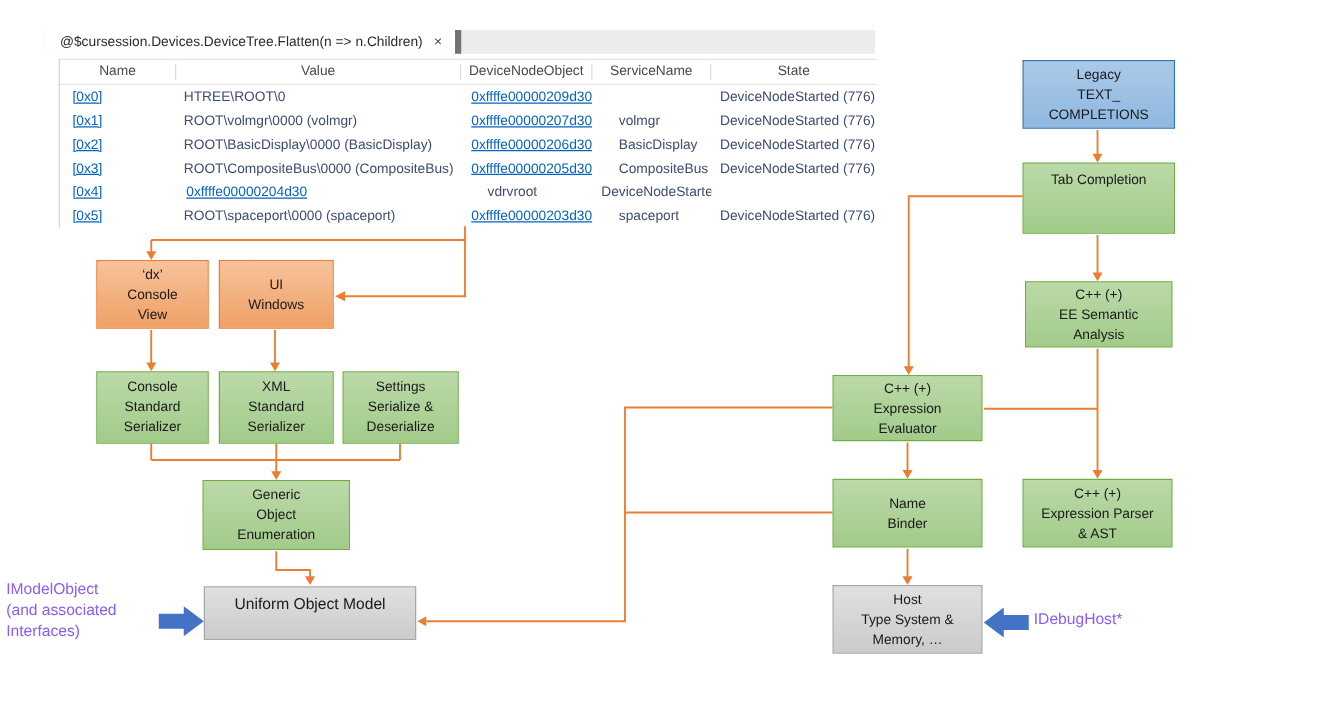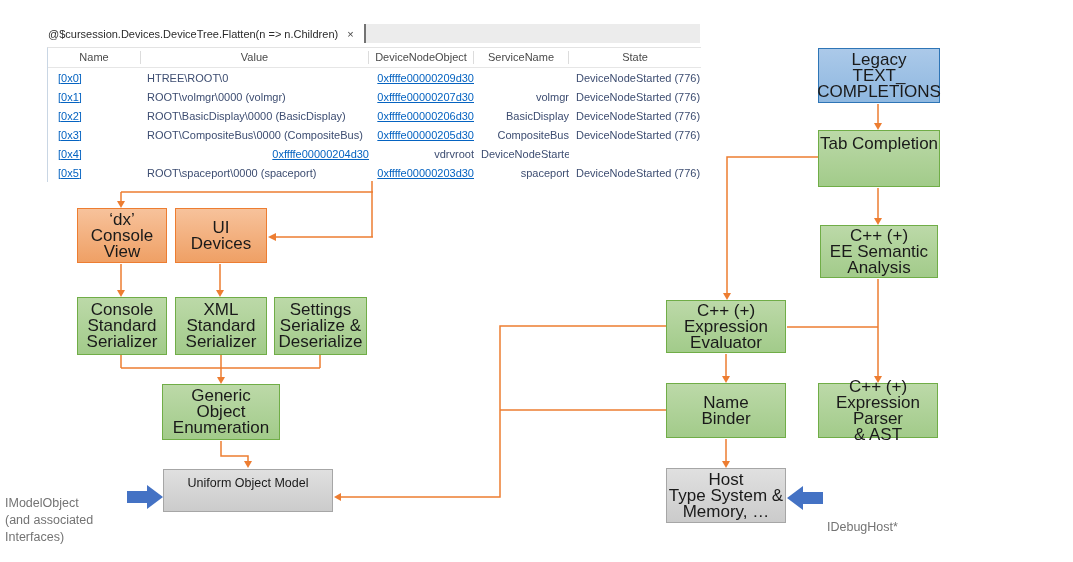--- a/index.html
+++ b/index.html
@@ -2,49 +2,49 @@
 <html><head>
 <meta charset="utf-8">
 <style>
   html,body{margin:0;padding:0;background:#fff;}
   .canvas{position:relative;width:1073px;height:562px;background:#fff;overflow:hidden;
           font-family:"Liberation Sans",sans-serif;color:#1a1a1a;}
 
   
   .tabstrip{position:absolute;left:35px;top:24px;width:665px;height:19px;background:#ececec;display:flex;}
   .tab{background:#fff;height:100%;display:flex;align-items:center;padding:0 10px 0 13px;
-       border-right:2px solid #737373;font-size:11px;color:#2b2b2b;white-space:nowrap;}
+       border-right:5px solid #737373;font-size:11px;color:#2b2b2b;white-space:nowrap;}
   .tab .close{margin-left:9px;color:#444;font-size:11px;}
 
   
   .wtable{position:absolute;left:47px;top:47px;width:653px;border-top:1px solid #e3e3e3;
           border-left:1px solid #c9d6e4;font-size:11px;}
   .wrow{display:grid;grid-template-columns:93px 228px 105px 95px 132px;height:19px;align-items:center;}
   .wrow.header{border-bottom:1px solid #e6e6e6;color:#4a4a4a;}
   .wrow.header .wcell{text-align:center;border-right:1px solid #dcdcdc;height:13px;line-height:13px;}
   .wrow.header .wcell:last-child{border-right:none;}
   .wcell{overflow:hidden;white-space:nowrap;}
   .c-name{padding-left:10px;}
   .c-value{padding-left:6px;color:#3d4d71;}
-  .c-dno{padding-left:8px;text-align:right;}
-  .c-svc{padding-left:8px;color:#3d4d71;text-align:right;}
+  .c-dno{padding-left:8px;}
+  .c-svc{padding-left:21px;color:#3d4d71;}
   .c-state{padding-left:7px;color:#3d4d71;}
   .lnk{color:#0563c1;text-decoration:underline;cursor:pointer;}
 
   
   .box{position:absolute;box-sizing:border-box;border:1px solid;display:flex;align-items:center;
-       justify-content:center;text-align:center;white-space:pre-line;font-size:17px;line-height:16px;}
+       justify-content:center;text-align:center;white-space:pre-line;font-size:11px;line-height:16px;}
   .box.top{align-items:flex-start;padding-top:5px;}
   .box.green{background:linear-gradient(#bcd9a8,#a2cb8a);border-color:#70ad47;}
   .box.blue{background:linear-gradient(#abc9e9,#8fb8e0);border-color:#2e75b6;}
   .box.salmon{background:linear-gradient(#f7c29b,#efa065);border-color:#ed7d31;}
   .box.gray{background:linear-gradient(#e0e0e0,#cbcbcb);border-color:#a6a6a6;}
   .box.big{font-size:12.5px;}
 
-  .fig-label{position:absolute;font-size:12.5px;line-height:17px;white-space:pre-line;color:#737373;margin-top:32px;}
+  .fig-label{position:absolute;font-size:12.5px;line-height:17px;white-space:pre-line;color:#8b5cf6;}
 
   svg.wires{position:absolute;left:0;top:0;}
   svg.wires line, svg.wires polyline{stroke:#ed7d31;stroke-width:1.5;fill:none;}
   svg.wires polygon.ah{fill:#ed7d31;stroke:none;}
   svg.wires polygon.blk{fill:#4472c4;stroke:none;}
 </style>
 </head>
 <body>
 
 <div class="canvas">
@@ -183,21 +183,21 @@
 TEXT_
 COMPLETIONS</div>
   <div class="box green top" style="left:818px;top:130px;width:122px;height:57px;">Tab Completion</div>
   <div class="box green" style="left:820px;top:225px;width:118px;height:53px;">C++ (+)
 EE Semantic
 Analysis</div>
   <div class="box salmon" style="left:77px;top:208px;width:90px;height:55px;text-align:center;">‘dx’
 Console
 View</div>
   <div class="box salmon" style="left:175px;top:208px;width:92px;height:55px;">UI
-Devices</div>
+Windows</div>
   <div class="box green" style="left:77px;top:297px;width:90px;height:58px;">Console
 Standard
 Serializer</div>
   <div class="box green" style="left:175px;top:297px;width:92px;height:58px;">XML
 Standard
 Serializer</div>
   <div class="box green" style="left:274px;top:297px;width:93px;height:58px;">Settings
 Serialize &amp;
 Deserialize</div>
   <div class="box green" style="left:162px;top:384px;width:118px;height:56px;">Generic

